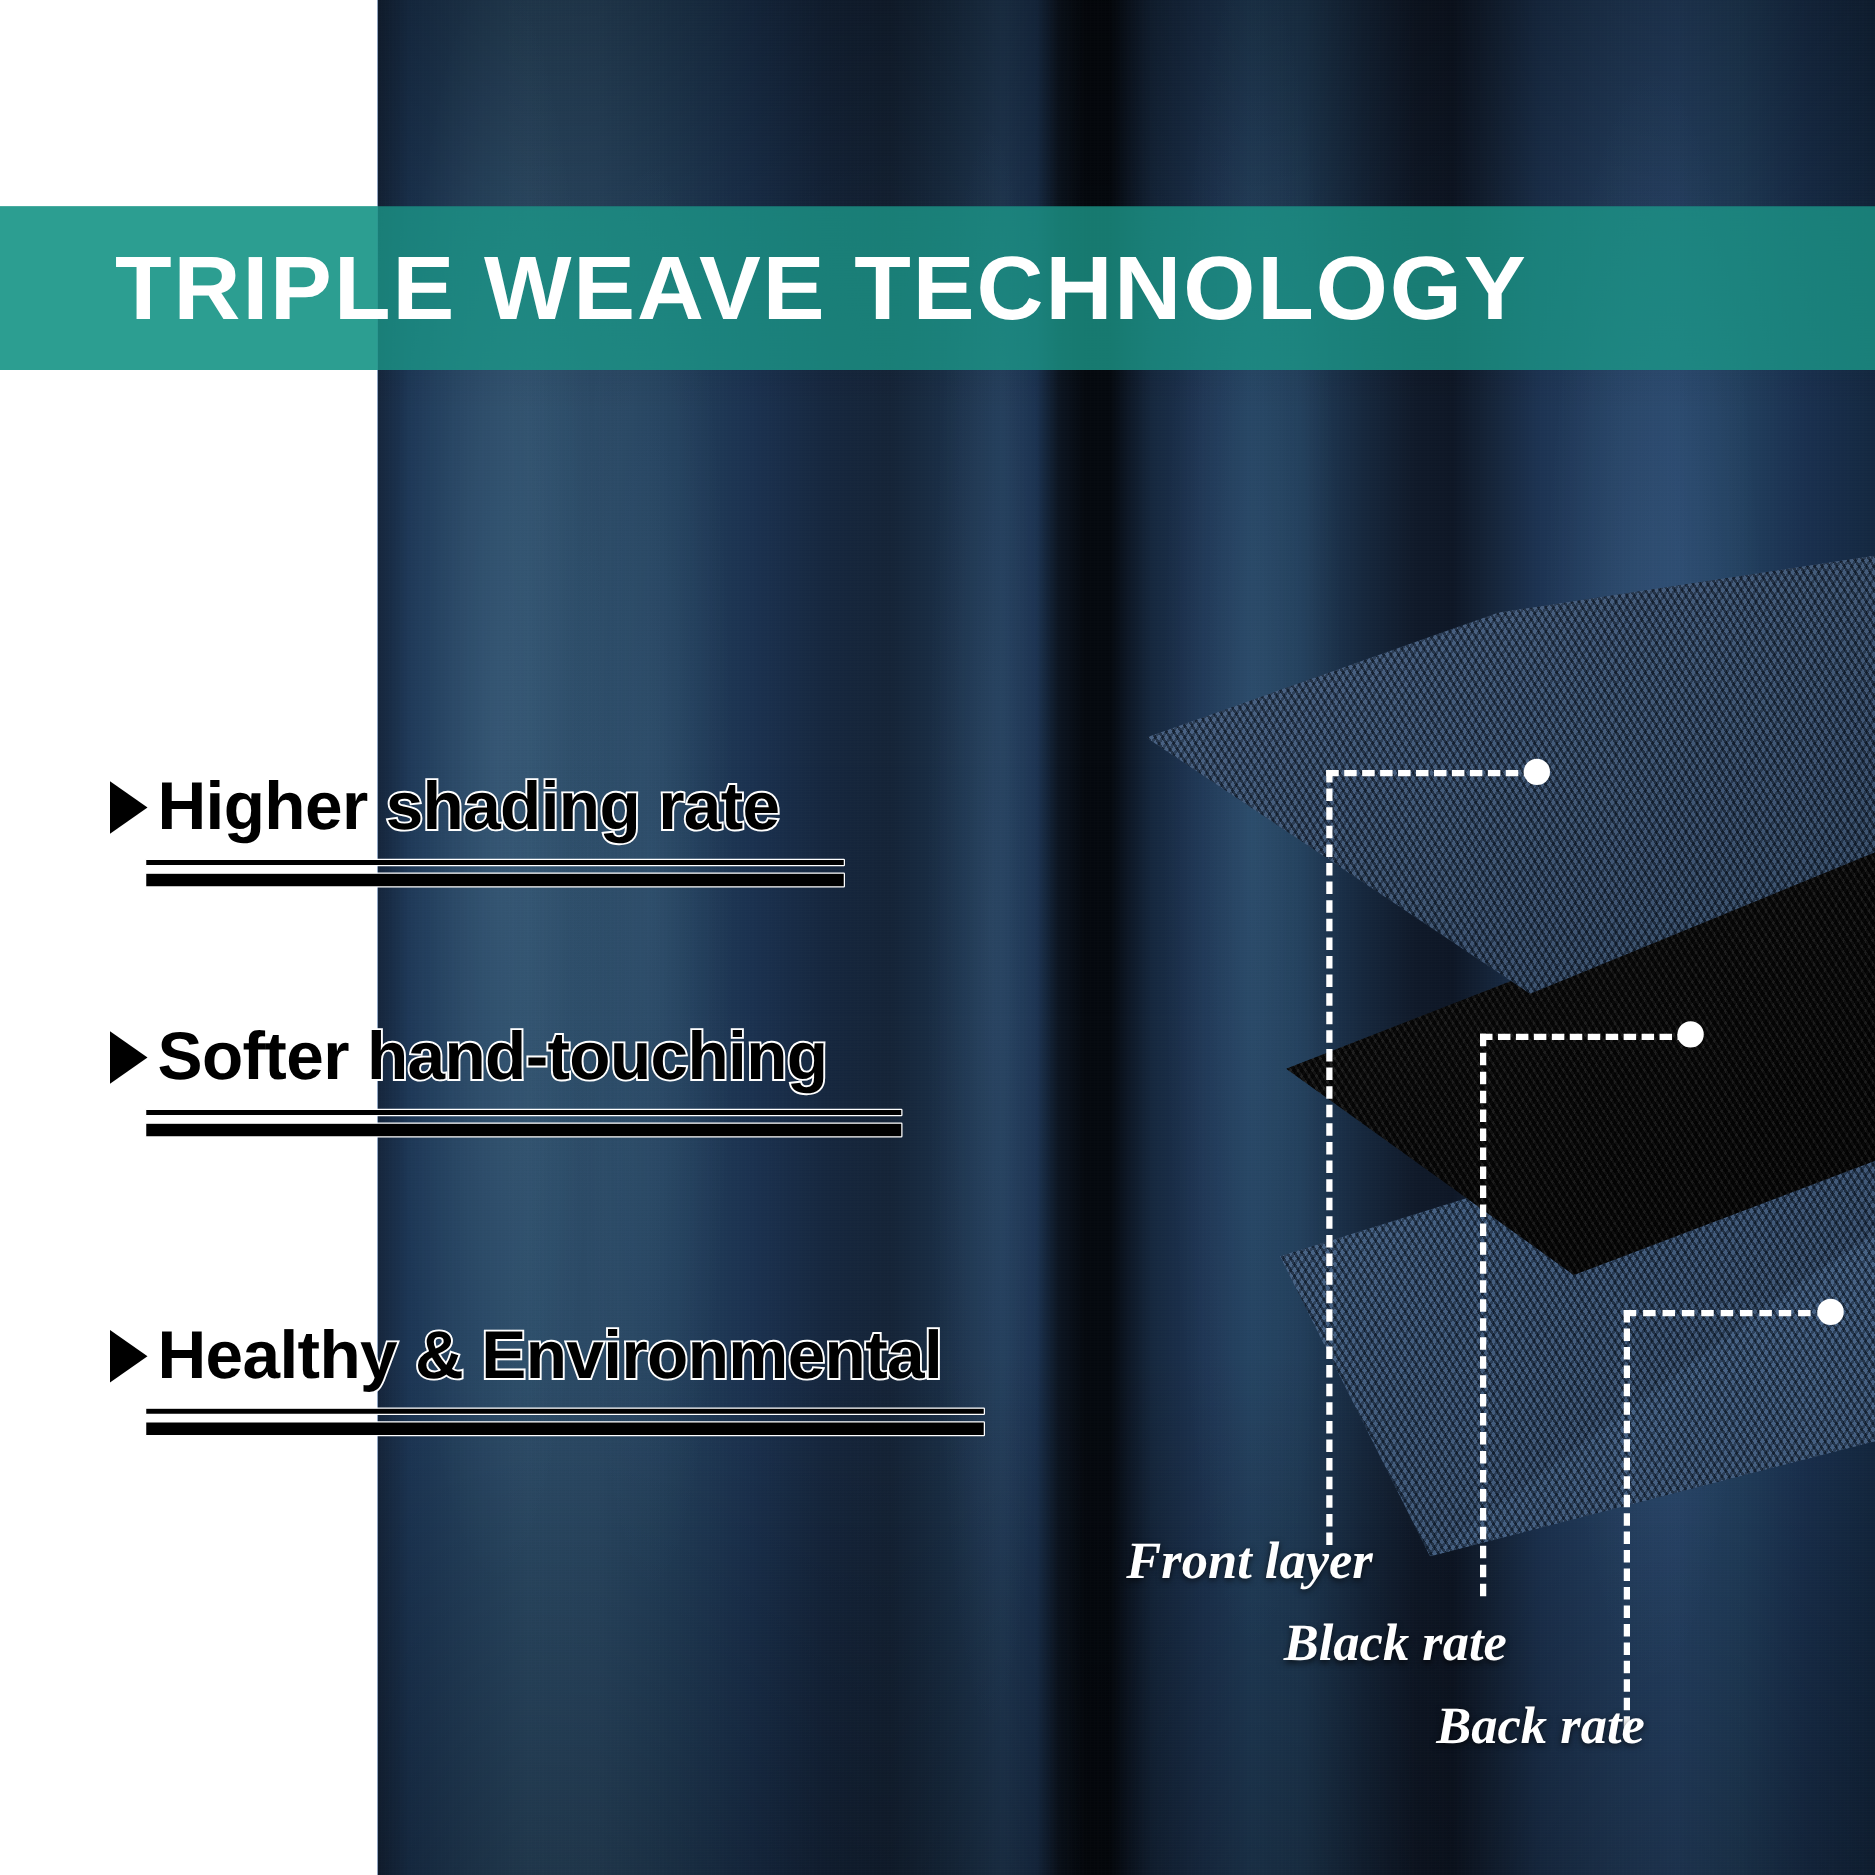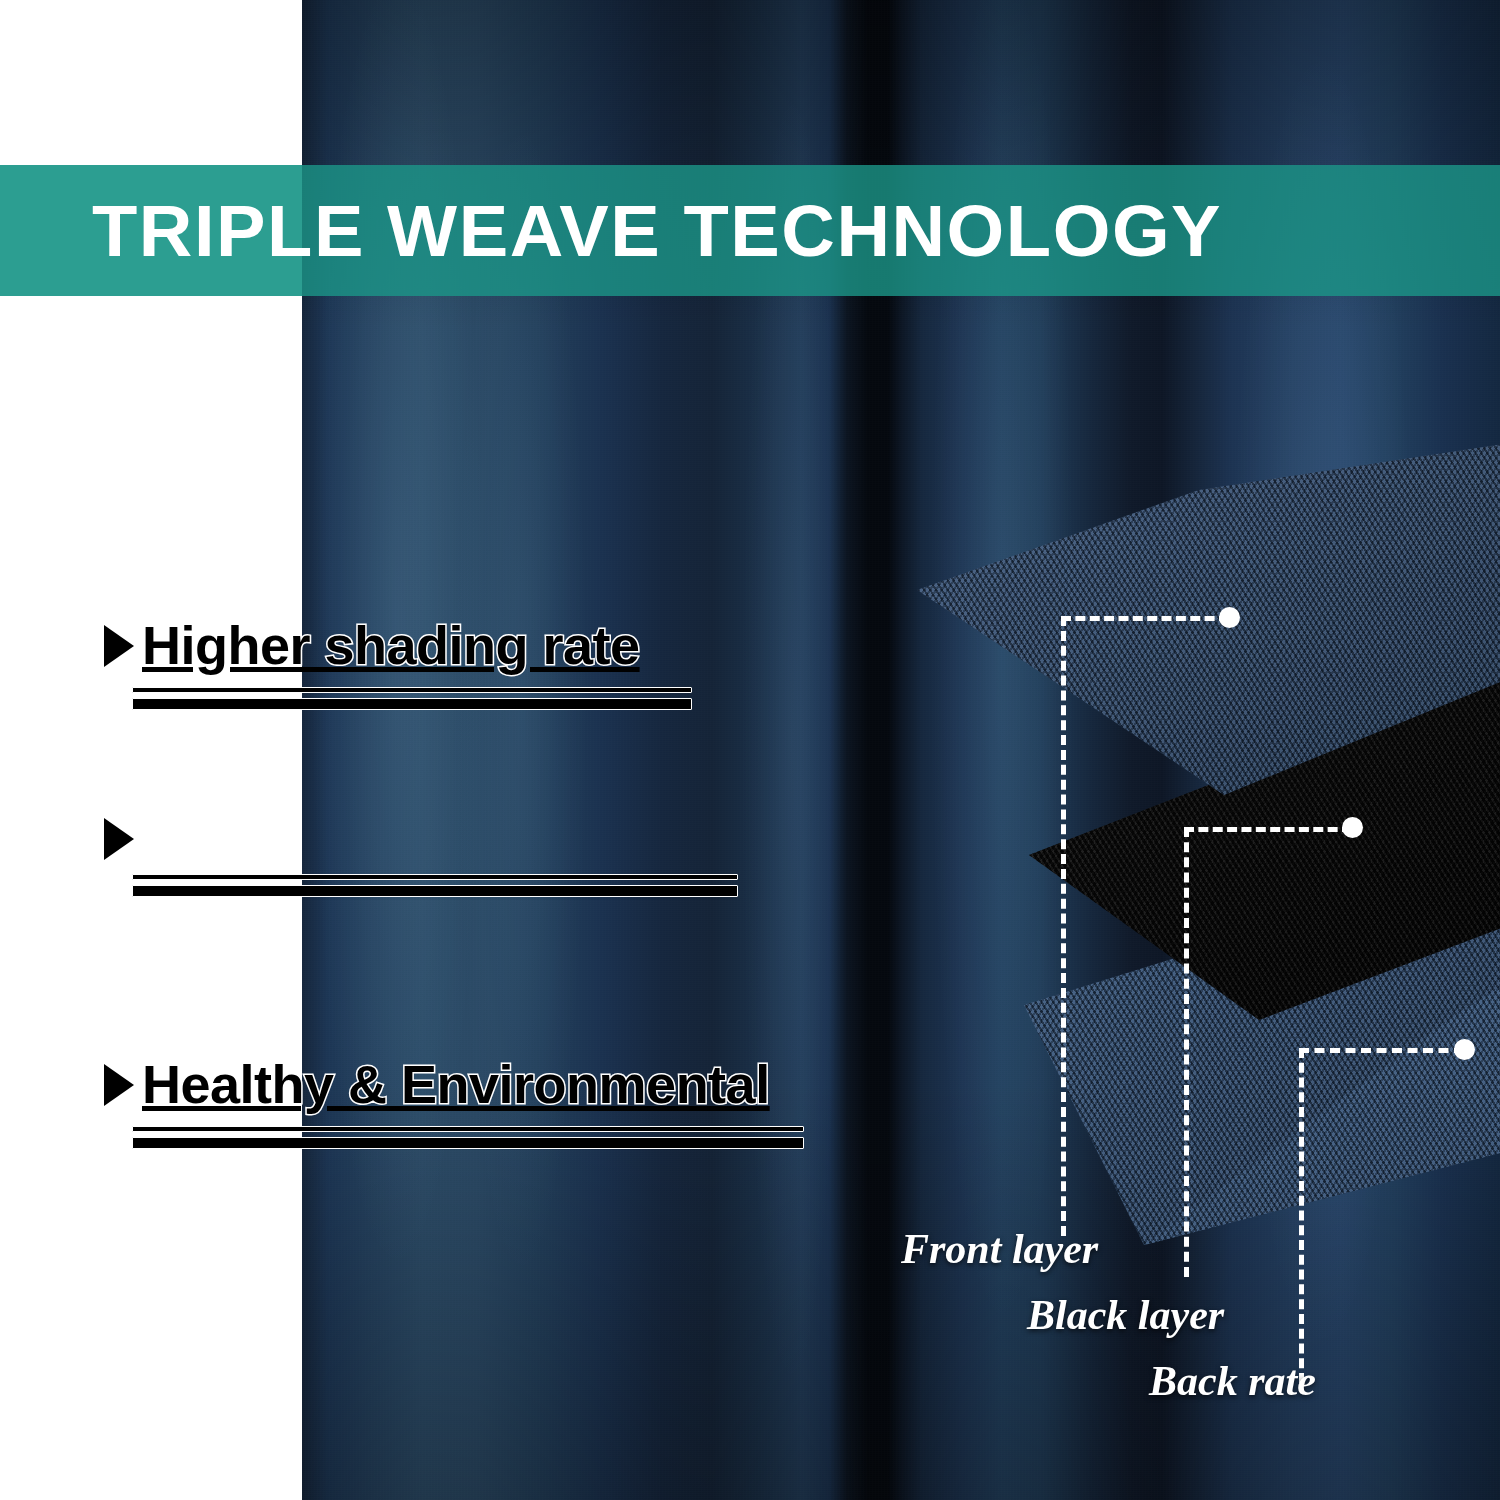--- a/index.html
+++ b/index.html
@@ -101,21 +101,21 @@
     letter-spacing:1.5px;
     line-height:1;
     white-space:nowrap;
     transform:scaleX(1.03);
     transform-origin:left center;
     font-family:"Liberation Sans", sans-serif;
   }
 
   
   .features{ position:absolute; left:0; top:0; width:860px; }
-  .feature{ position:absolute; left:104px;text-decoration:underline; }
+  .feature{ position:absolute; left:88px; }
   .feature-row{ display:flex; align-items:center; }
   .bullet{
     width:0; height:0;
     border-top:21px solid transparent;
     border-bottom:21px solid transparent;
     border-left:30px solid #000000;
     margin-right:8px;
     flex:0 0 auto;
   }
   .feature-text{
@@ -206,20 +206,21 @@
       </div>
       <div class="rules" style="width:560px;">
         <div class="rule thin"></div>
         <div class="rule thick"></div>
       </div>
     </div>
 
     <div class="feature" style="top:818px;">
       <div class="feature-row">
         <span class="bullet"></span>
+        <span class="feature-text">Softer hand-touching</span>
       </div>
       <div class="rules" style="width:606px;">
         <div class="rule thin"></div>
         <div class="rule thick"></div>
       </div>
     </div>
 
     <div class="feature" style="top:1045px;margin-top:12px;">
       <div class="feature-row">
         <span class="bullet"></span>
@@ -270,18 +271,18 @@
       <div class="dot" style="left:1313px; top:817px;"></div>
     </div>
 
     <div class="leader">
       <div class="hseg" style="left:1270px; top:1048px; width:165px;"></div>
       <div class="vseg" style="left:1270px; top:1048px; height:335px;"></div>
       <div class="dot" style="left:1425px; top:1039px;"></div>
     </div>
 
     <div class="layer-label" style="left:872px; top:1228px;">Front layer</div>
-    <div class="layer-label" style="left:998px; top:1294px;">Black layer</div>
+    <div class="layer-label" style="left:998px; top:1294px;">Black rate</div>
     <div class="layer-label" style="left:1120px; top:1360px;">Back rate</div>
 
   </div>
 
 </div>
 
 </body></html>

